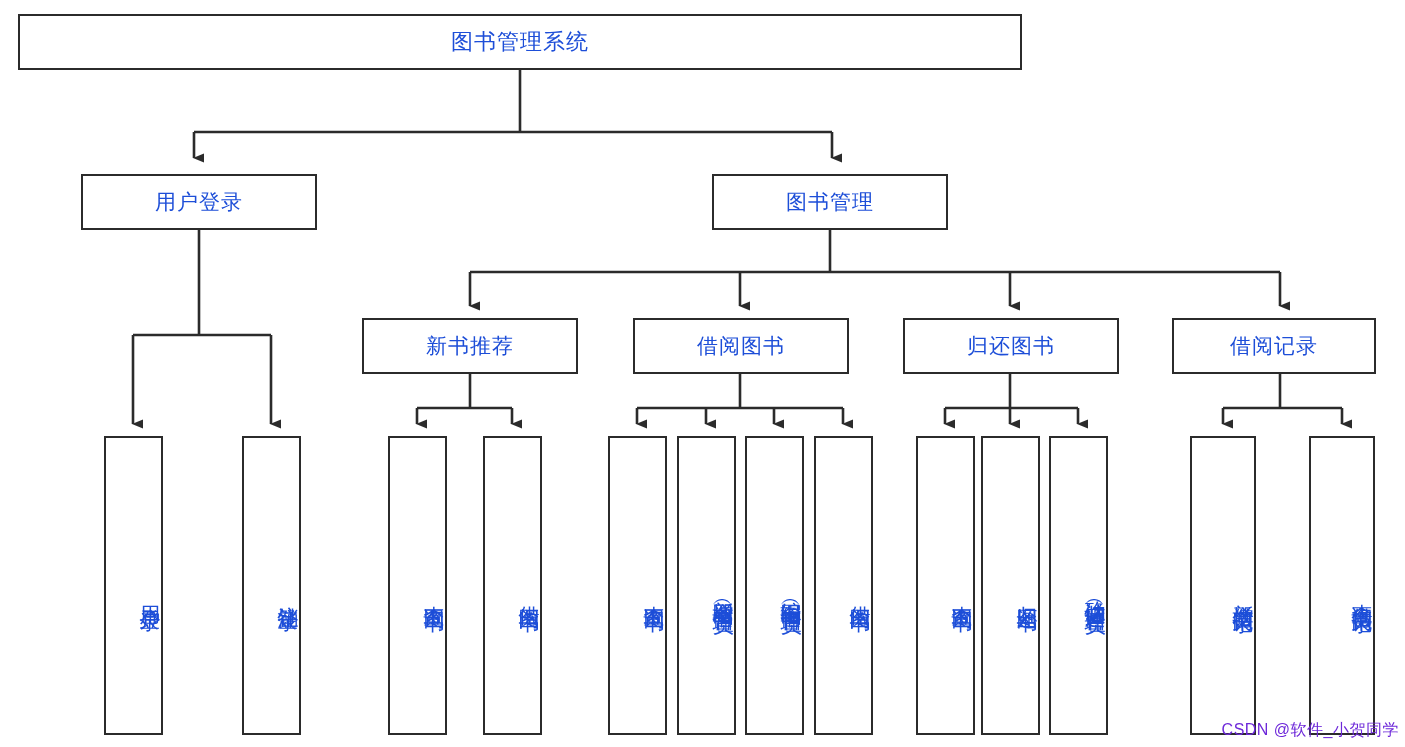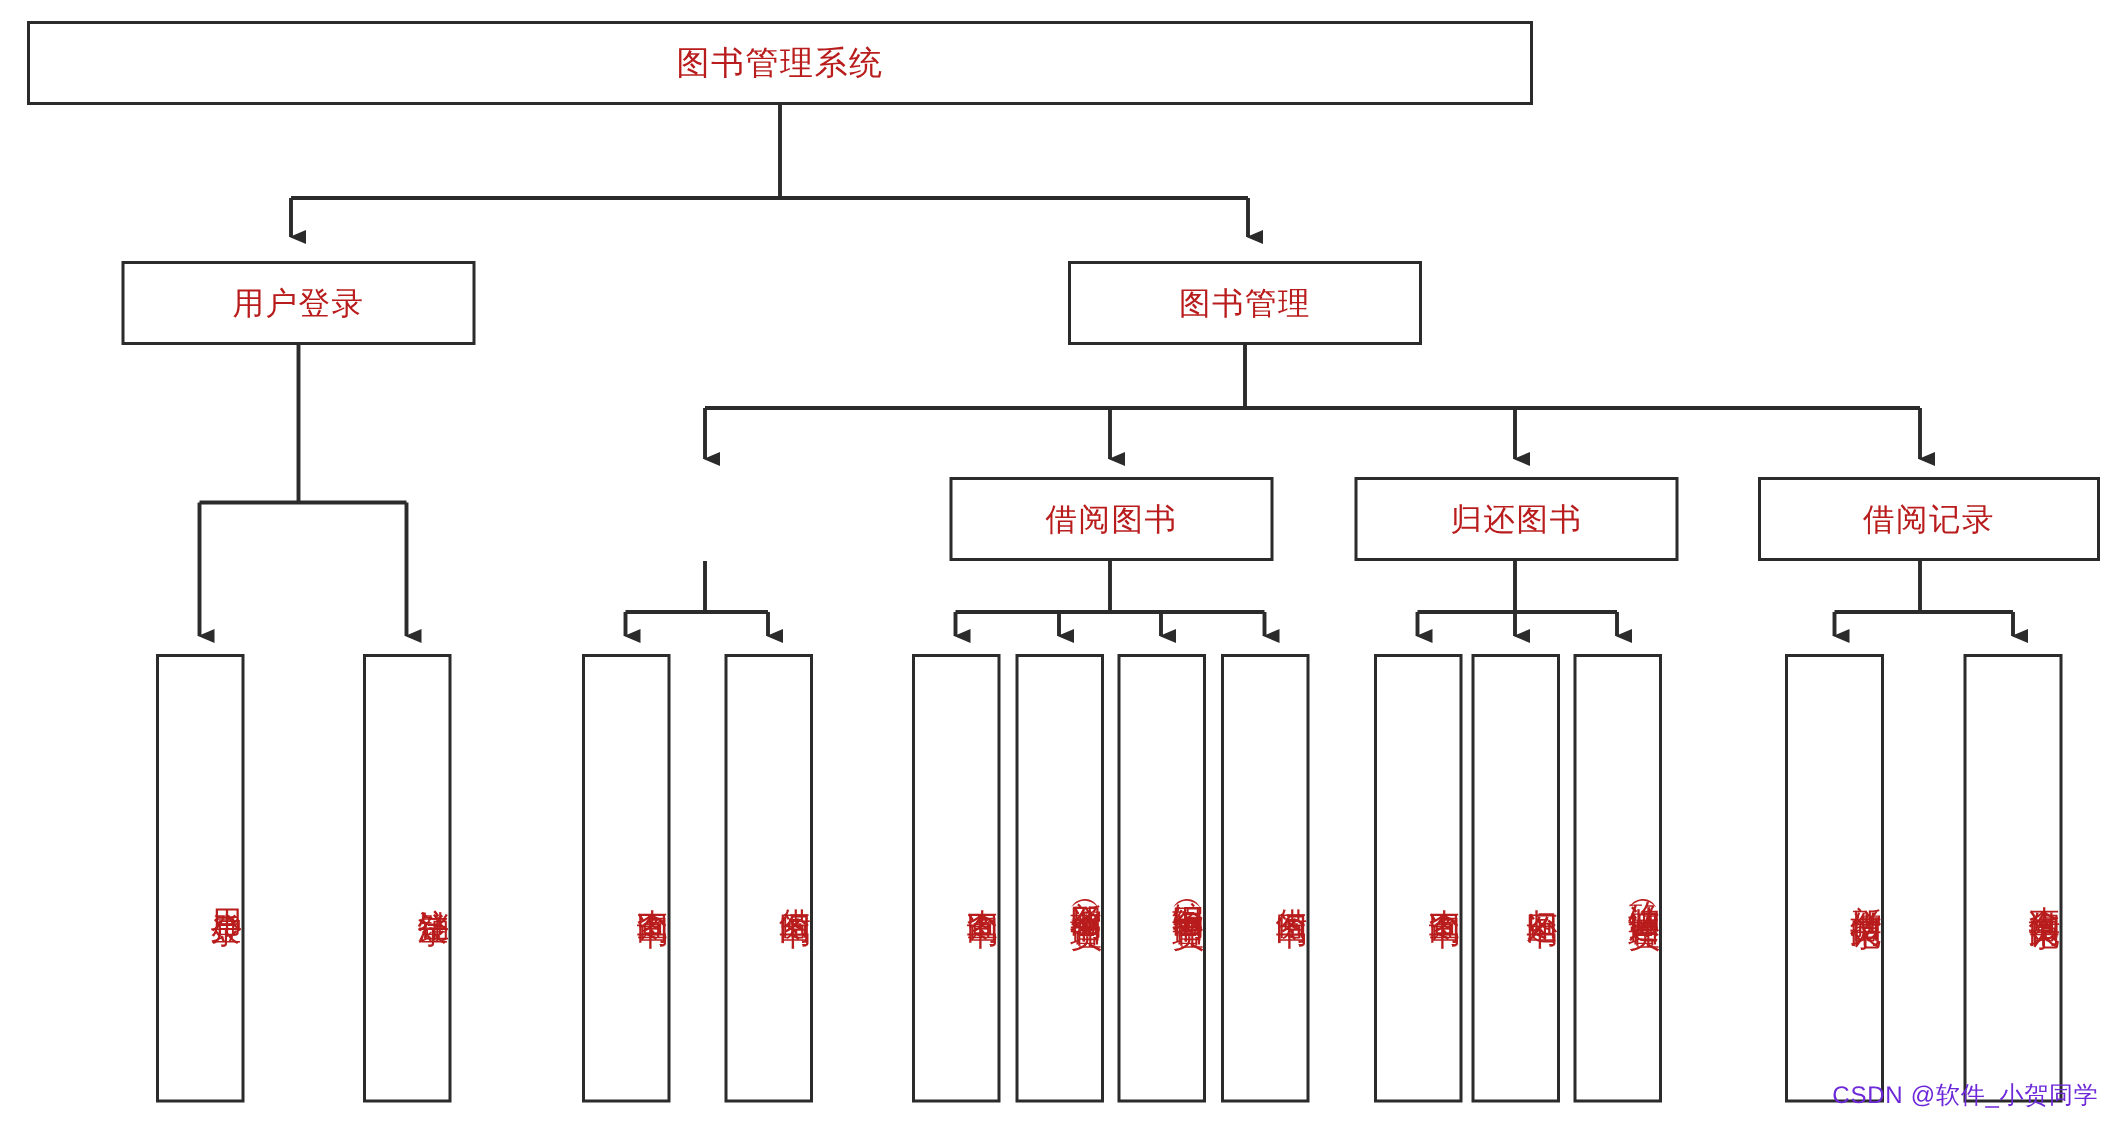--- a/index.html
+++ b/index.html
@@ -1,21 +1,21 @@
 <!DOCTYPE html>
 <html><head>
 <meta charset="utf-8">
 <style>
   html,body{margin:0;padding:0;background:#ffffff;}
   body{font-family:"Liberation Sans","DejaVu Sans",sans-serif;}
   #stage{position:relative;width:1405px;height:747px;background:#ffffff;overflow:hidden;}
   #wires{position:absolute;left:0;top:0;width:1405px;height:747px;pointer-events:none;}
 
   .node{position:absolute;box-sizing:border-box;background:#ffffff;border:2px solid #2b2b2b;
-        display:flex;align-items:center;justify-content:center;text-align:center;color:#b91c1c;}
+        display:flex;align-items:center;justify-content:center;text-align:center;color:#1d4ed8;}
   .node.h{font-size:21px;letter-spacing:1px;}
   .node.root{font-size:22px;}
   .node.v{writing-mode:vertical-rl;text-orientation:upright;font-size:21px;
           padding-top:14px;align-items:flex-start;justify-content:center;line-height:1.06;letter-spacing:2px;}
   .node.v span{writing-mode:vertical-rl;text-orientation:upright;}
 
   .watermark{position:absolute;right:6px;bottom:6px;font-size:16px;color:#6d28d9;
              letter-spacing:.5px;white-space:nowrap;}
 </style>
 </head>
@@ -77,27 +77,30 @@
     <span>图书管理系统</span>
   </div>
 
   <div class="node h" style="left:81px;top:174px;width:236px;height:56px;">
     <span>用户登录</span>
   </div>
   <div class="node h" style="left:712px;top:174px;width:236px;height:56px;">
     <span>图书管理</span>
   </div>
 
+  <div class="node h" style="left:362px;top:318px;width:216px;height:56px;">
+    <span>新书推荐</span>
+  </div>
   <div class="node h" style="left:633px;top:318px;width:216px;height:56px;">
     <span>借阅图书</span>
   </div>
   <div class="node h" style="left:903px;top:318px;width:216px;height:56px;">
     <span>归还图书</span>
   </div>
-  <div class="node h" style="left:1172px;top:318px;width:228px;height:56px;justify-content:center;">
+  <div class="node h" style="left:1172px;top:318px;width:204px;height:56px;justify-content:center;">
     <span>借阅记录</span>
   </div>
 
   <div class="node v" style="left:104px;top:436px;width:59px;height:299px;">
     <span>用户登录</span>
   </div>
   <div class="node v" style="left:242px;top:436px;width:59px;height:299px;">
     <span>注销登录</span>
   </div>
 

